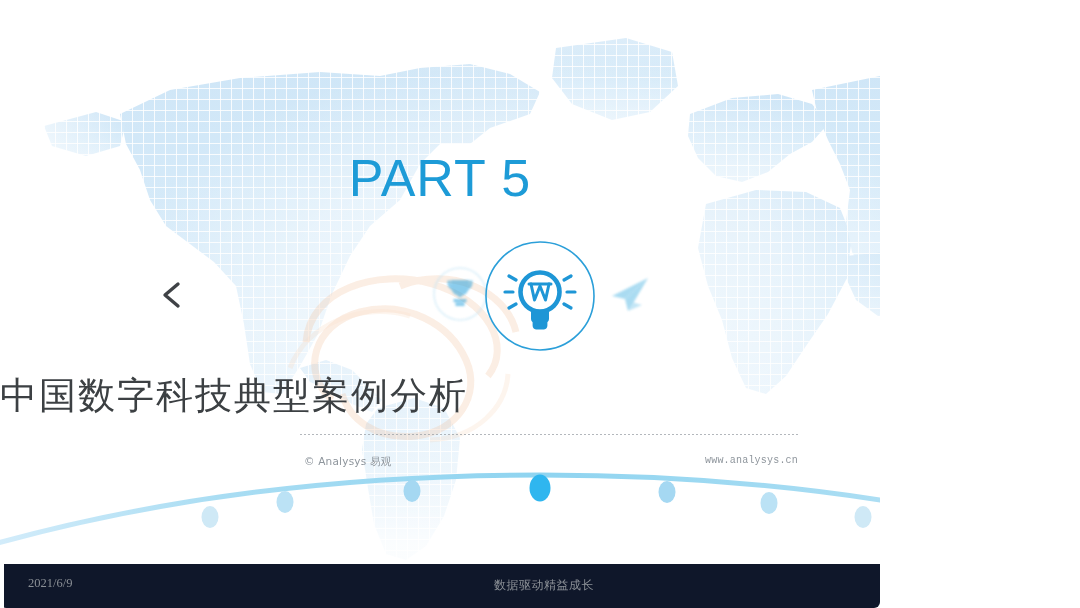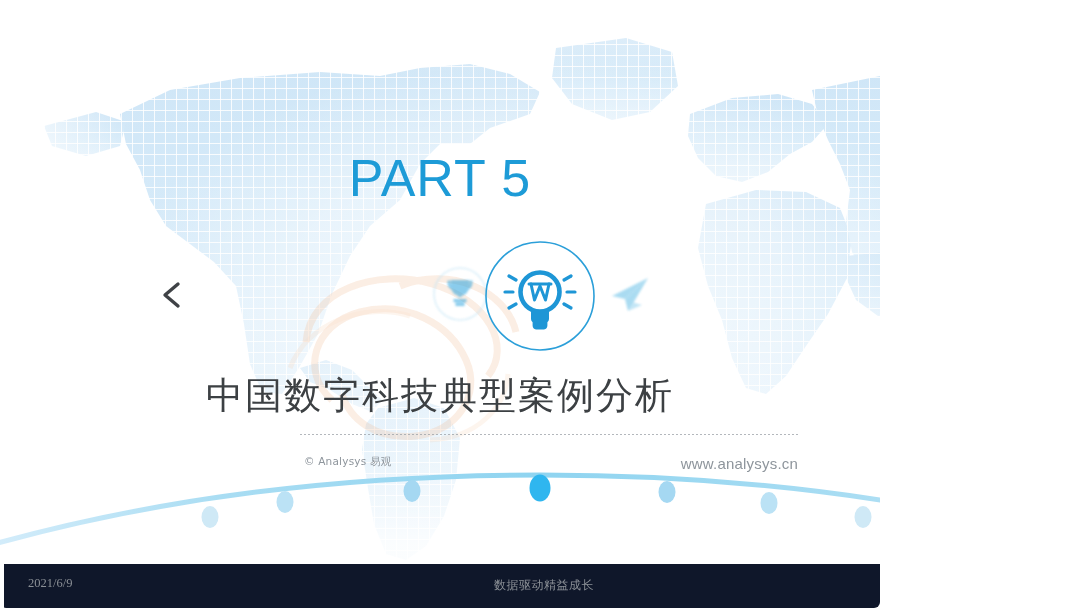--- a/index.html
+++ b/index.html
@@ -88,21 +88,21 @@
   .icon-main {
     position: absolute;
     left: 484px; top: 0;
     width: 112px; height: 112px;
   }
 
   
   .headline {
     position: absolute;
     left: 0; right: 0; top: 371px;
-    text-align: center;
+    text-align: left;
     font-size: 37px;
     letter-spacing: 2px;
     color: #3c4043;
     font-weight: 400;
     font-family: "DejaVu Sans", "Liberation Sans", sans-serif;
   }
 
   
   .brand-block {
     position: absolute;
@@ -123,24 +123,24 @@
   }
   .brand-left {
     position: absolute; left: 4px; top: 0;
     font-size: 10.5px;
     color: #8e959c;
     letter-spacing: .2px;
     font-family: "DejaVu Sans", "Liberation Sans", sans-serif;
   }
   .brand-right {
     position: absolute; right: 2px; top: 0;
-    font-size: 15px;
+    font-size: 10px;
     color: #8e959c;
     letter-spacing: .2px;
-    font-family: Liberation Sans, sans-serif;
+    font-family: Liberation Mono, monospace;
   }
 
   
   .nav-arrow {
     position: absolute;
     top: 268px;
     width: 54px; height: 54px;
     color: #3f4246;
     display: flex; align-items: center; justify-content: center;
     cursor: pointer;

